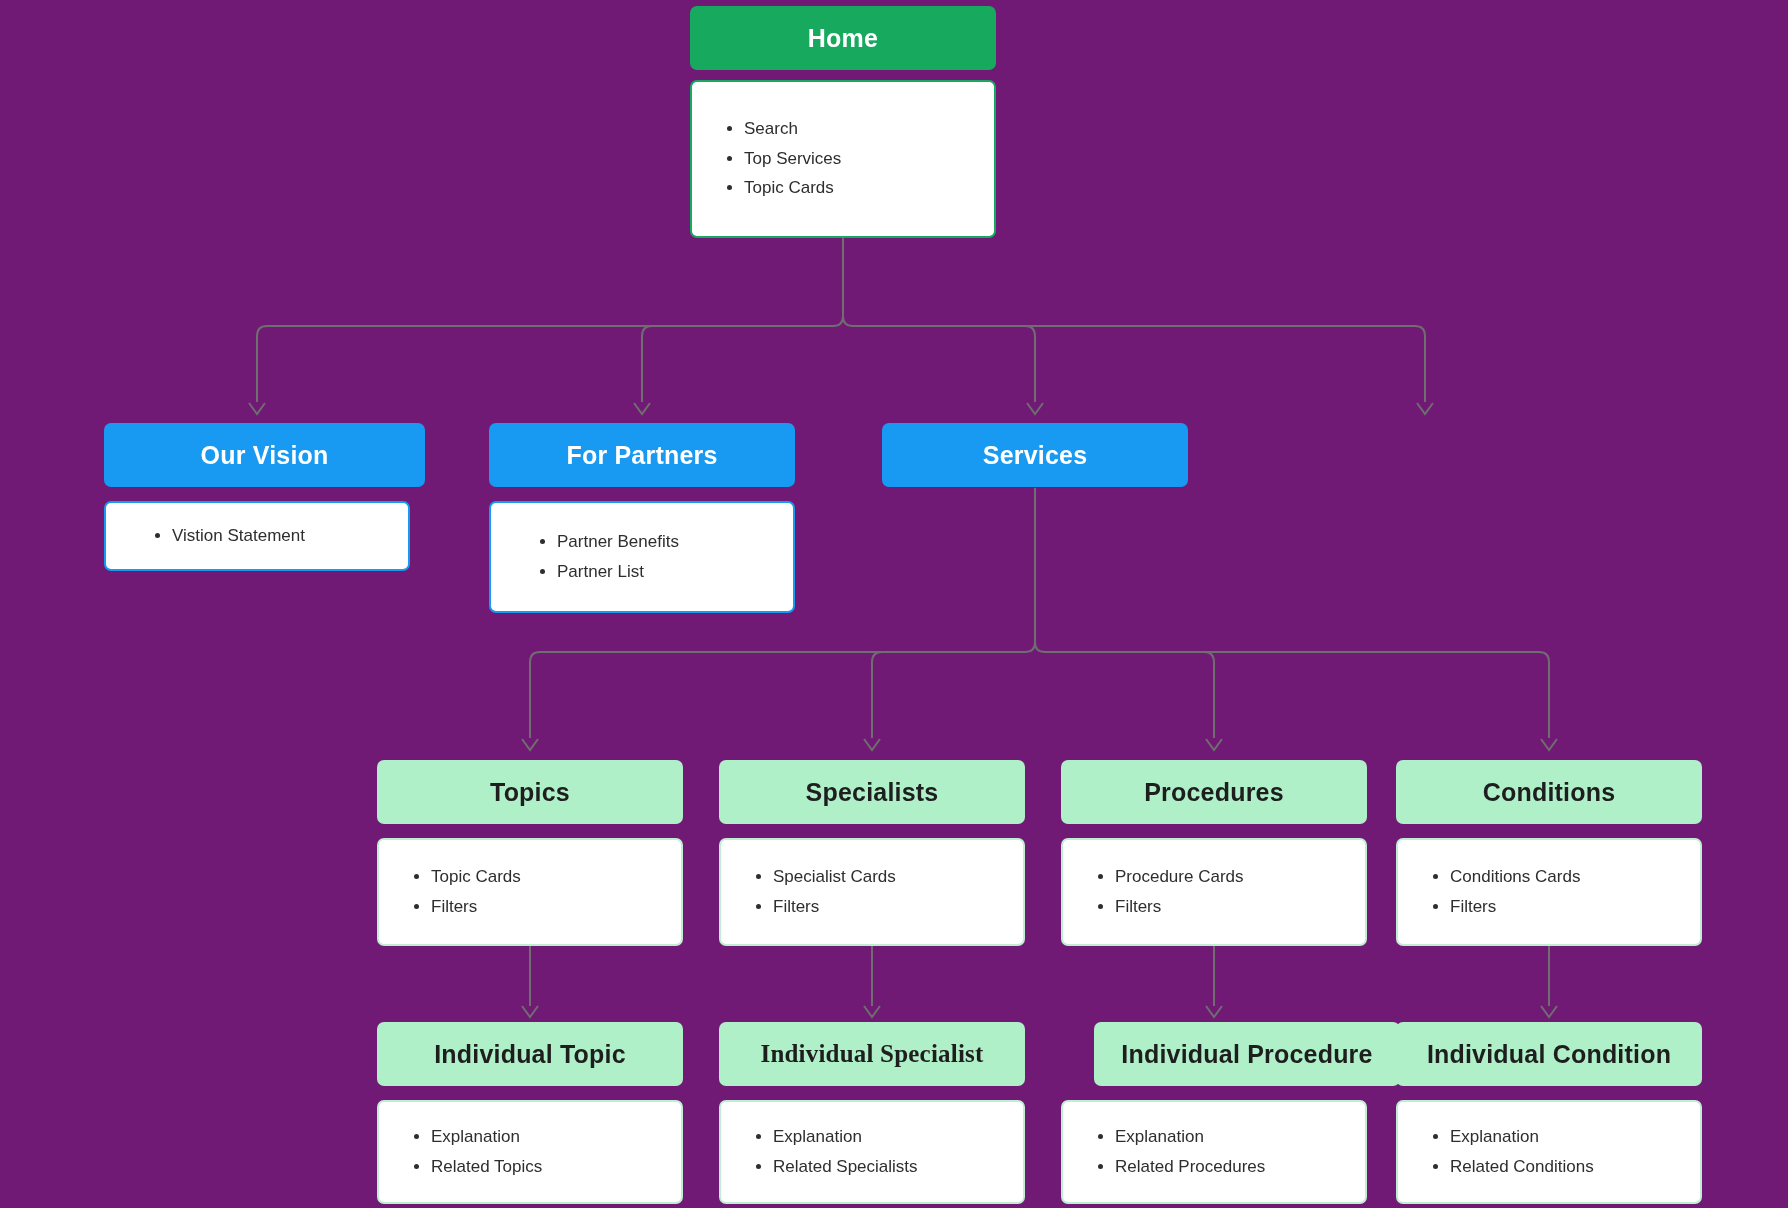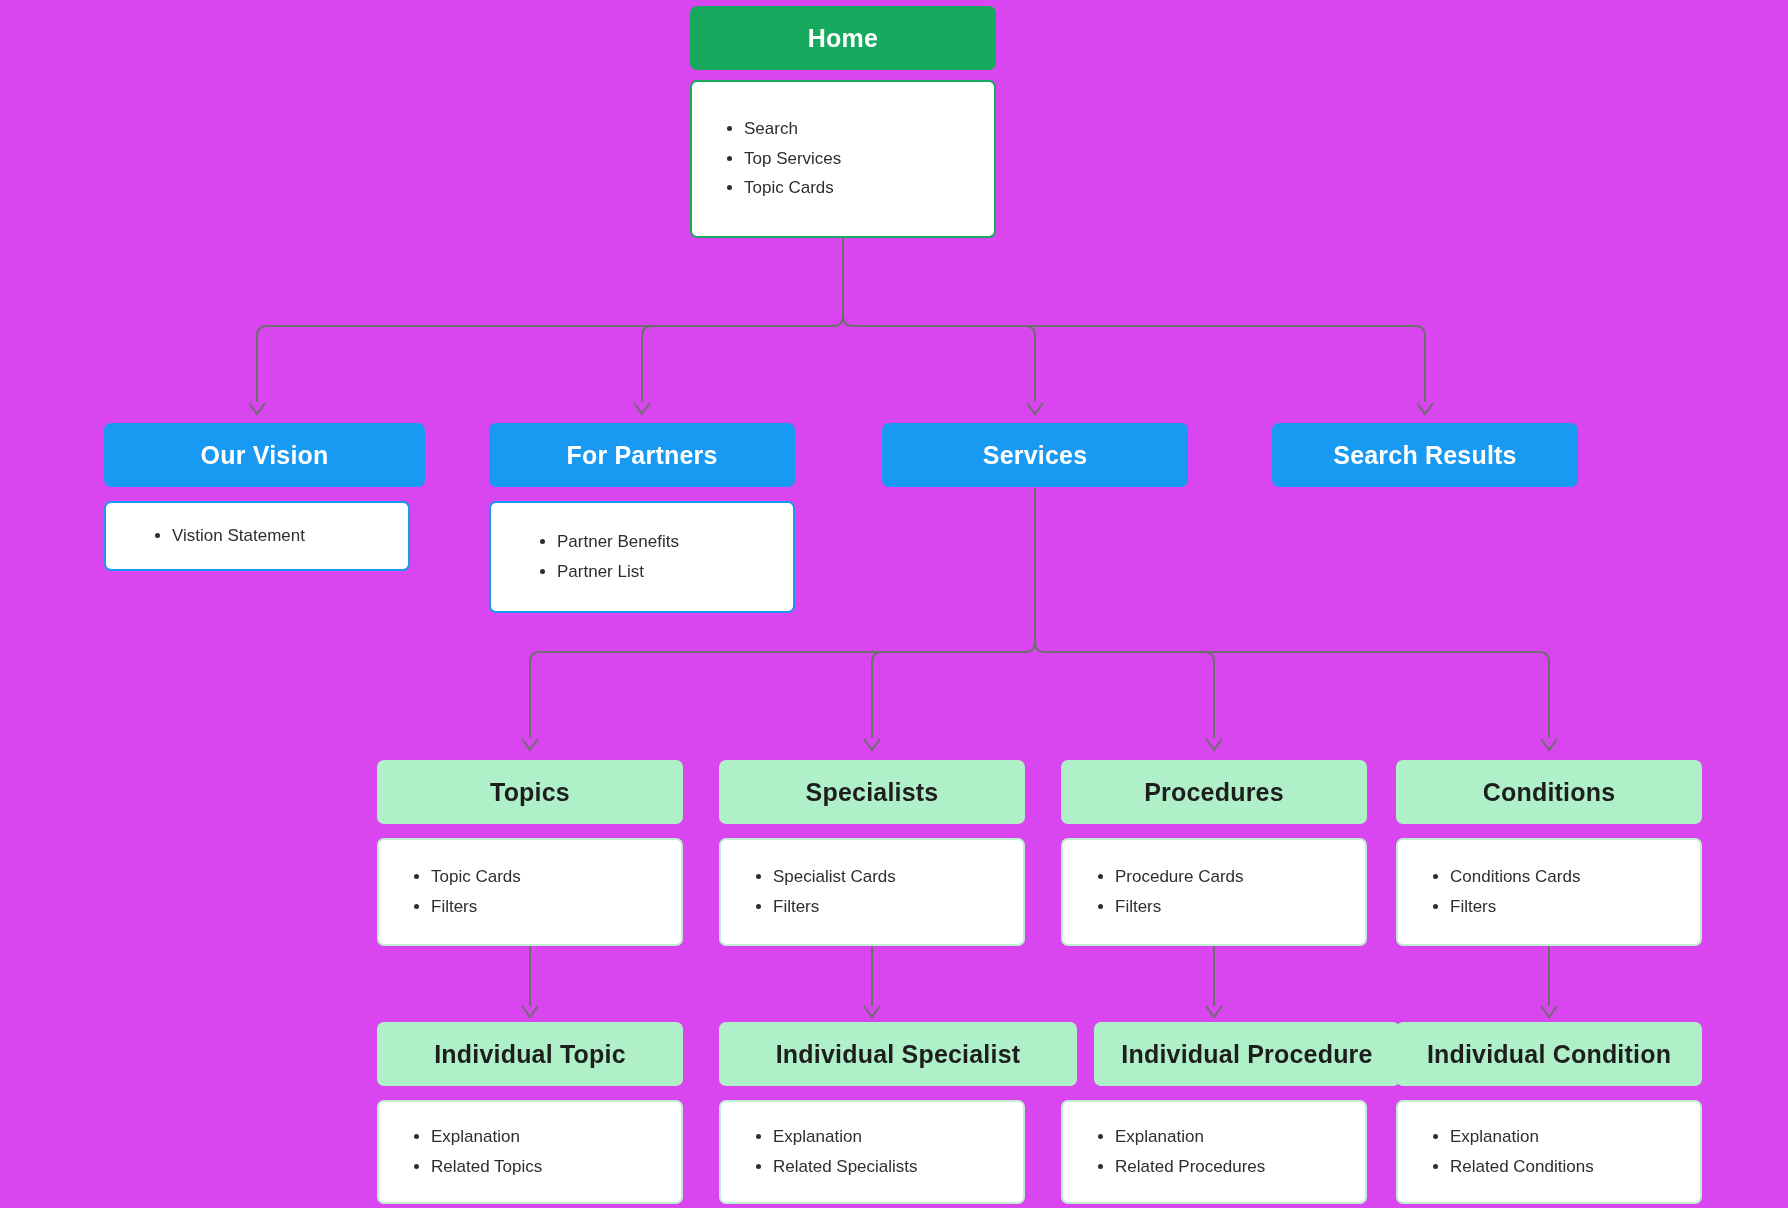--- a/index.html
+++ b/index.html
@@ -7,21 +7,21 @@
     --node-blue:#1899F2;
     --node-mint:#AFF0C9;
     --mint-border:#BFEED2;
     --connector-gray:#6E6E6E;
     --dark-text:#1E1E1E;
     --list-text:#2E2E2E;
   }
   *{margin:0;padding:0;box-sizing:border-box;}
   html,body{background:#ffffff;}
   body{font-family:"Liberation Sans", sans-serif;}
-  .canvas{position:relative;width:1788px;height:1208px;background:#d946ef;overflow:hidden;}
+  .canvas{position:relative;width:1788px;height:1208px;background:#701a75;overflow:hidden;}
   svg.connectors{position:absolute;left:0;top:0;width:1788px;height:1208px;pointer-events:none;}
   svg.connectors path{fill:none;stroke:var(--connector-gray);stroke-width:2;}
   .node{position:absolute;border-radius:7px;}
   .hdr{display:flex;align-items:center;justify-content:center;height:64px;font-weight:bold;font-size:25px;letter-spacing:.2px;}
   .hdr.green{background:var(--node-green);color:#ffffff;}
   .hdr.blue{background:var(--node-blue);color:#ffffff;}
   .hdr.mint{background:var(--node-mint);color:var(--dark-text);}
   .list{background:#ffffff;display:flex;flex-direction:column;justify-content:center;padding:10px 14px 10px 0;}
   .list.green-border{border:2px solid var(--node-green);}
   .list.blue-border{border:2px solid var(--node-blue);padding-left:14px;}
@@ -93,23 +93,20 @@
     <ul>
       <li>Partner Benefits</li>
       <li>Partner List</li>
     </ul>
   </div>
 
   <div class="node hdr blue" style="left:882px;top:423px;width:306px;">
     <span>Services</span>
   </div>
 
-  <div class="node hdr blue" style="left:1272px;top:423px;width:306px;">
-    <span>Search Results</span>
-  </div>
 
   <div class="node hdr mint" style="left:377px;top:760px;width:306px;">
     <span>Topics</span>
   </div>
   <div class="node list mint-border" style="left:377px;top:838px;width:306px;height:108px;">
     <ul>
       <li>Topic Cards</li>
       <li>Filters</li>
     </ul>
   </div>
@@ -125,21 +122,21 @@
 
   <div class="node hdr mint" style="left:719px;top:760px;width:306px;">
     <span>Specialists</span>
   </div>
   <div class="node list mint-border" style="left:719px;top:838px;width:306px;height:108px;">
     <ul>
       <li>Specialist Cards</li>
       <li>Filters</li>
     </ul>
   </div>
-  <div class="node hdr mint" style="left:719px;top:1022px;width:358px;">
+  <div class="node hdr mint" style="left:719px;top:1022px;width:306px;font-family:Liberation Serif, serif;">
     <span>Individual Specialist</span>
   </div>
   <div class="node list mint-border" style="left:719px;top:1100px;width:306px;height:104px;">
     <ul>
       <li>Explanation</li>
       <li>Related Specialists</li>
     </ul>
   </div>
 
   <div class="node hdr mint" style="left:1061px;top:760px;width:306px;">

